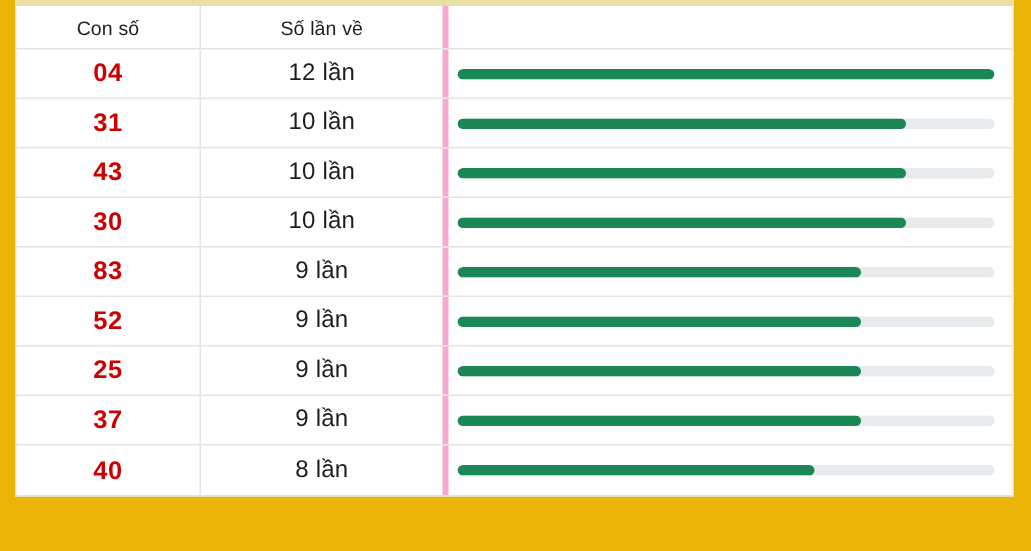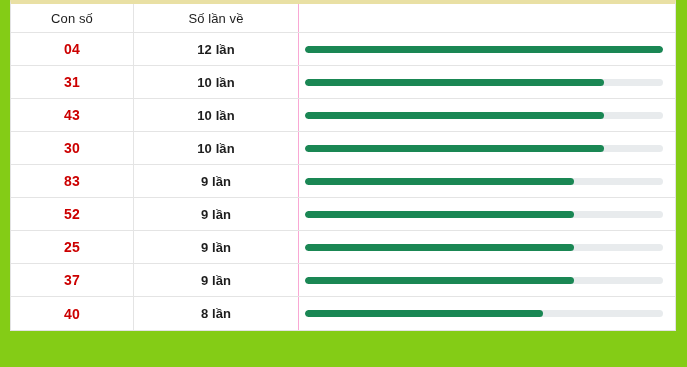--- a/index.html
+++ b/index.html
@@ -53,47 +53,47 @@
   }
 
   .col-num {
     width: 123px;
     flex: 0 0 123px;
     border-right: 1px solid #e4e4e4;
   }
   .col-cnt {
     width: 165px;
     flex: 0 0 165px;
-    border-right: 1px solid #f9a8d4;
+    border-right: 4px solid #f9a8d4;
   }
   .col-bar {
     flex: 1 1 auto;
     padding: 0 12px 0 6px;
     justify-content: flex-start;
   }
 
   
   .head-label {
     font-size: 13px;
     color: #1d1d1d;
     font-weight: 400;
     letter-spacing: 0.1px;
     white-space: nowrap;
   }
 
   
   .num-label {
-    font-size: 14px;
+    font-size: 17px;
     font-weight: 700;
     color: #cc0000;
     letter-spacing: 0.3px;
   }
   .cnt-label {
-    font-size: 13px;
-    font-weight: 700;
+    font-size: 16px;
+    font-weight: 400;
     color: #1d1d1d;
     letter-spacing: 0.1px;
     white-space: nowrap;
   }
 
   
   .bar-track {
     position: relative;
     width: 100%;
     max-width: 366px;
@@ -107,21 +107,21 @@
     left: 0;
     top: 0;
     height: 100%;
     background: #1a8754;
     border-radius: 4px;
   }
 </style>
 </head>
 <body>
 
-<div id="page" style="background: #84cc16;">
+<div id="page" style="background: #eab308;">
 
   <div class="stats-table" style="border-top-color: rgb(233, 224, 164);">
 
     <div class="row head-row">
       <div class="cell col-num">
         <span class="head-label">Con số</span>
       </div>
       <div class="cell col-cnt">
         <span class="head-label">Số lần về</span>
       </div>

